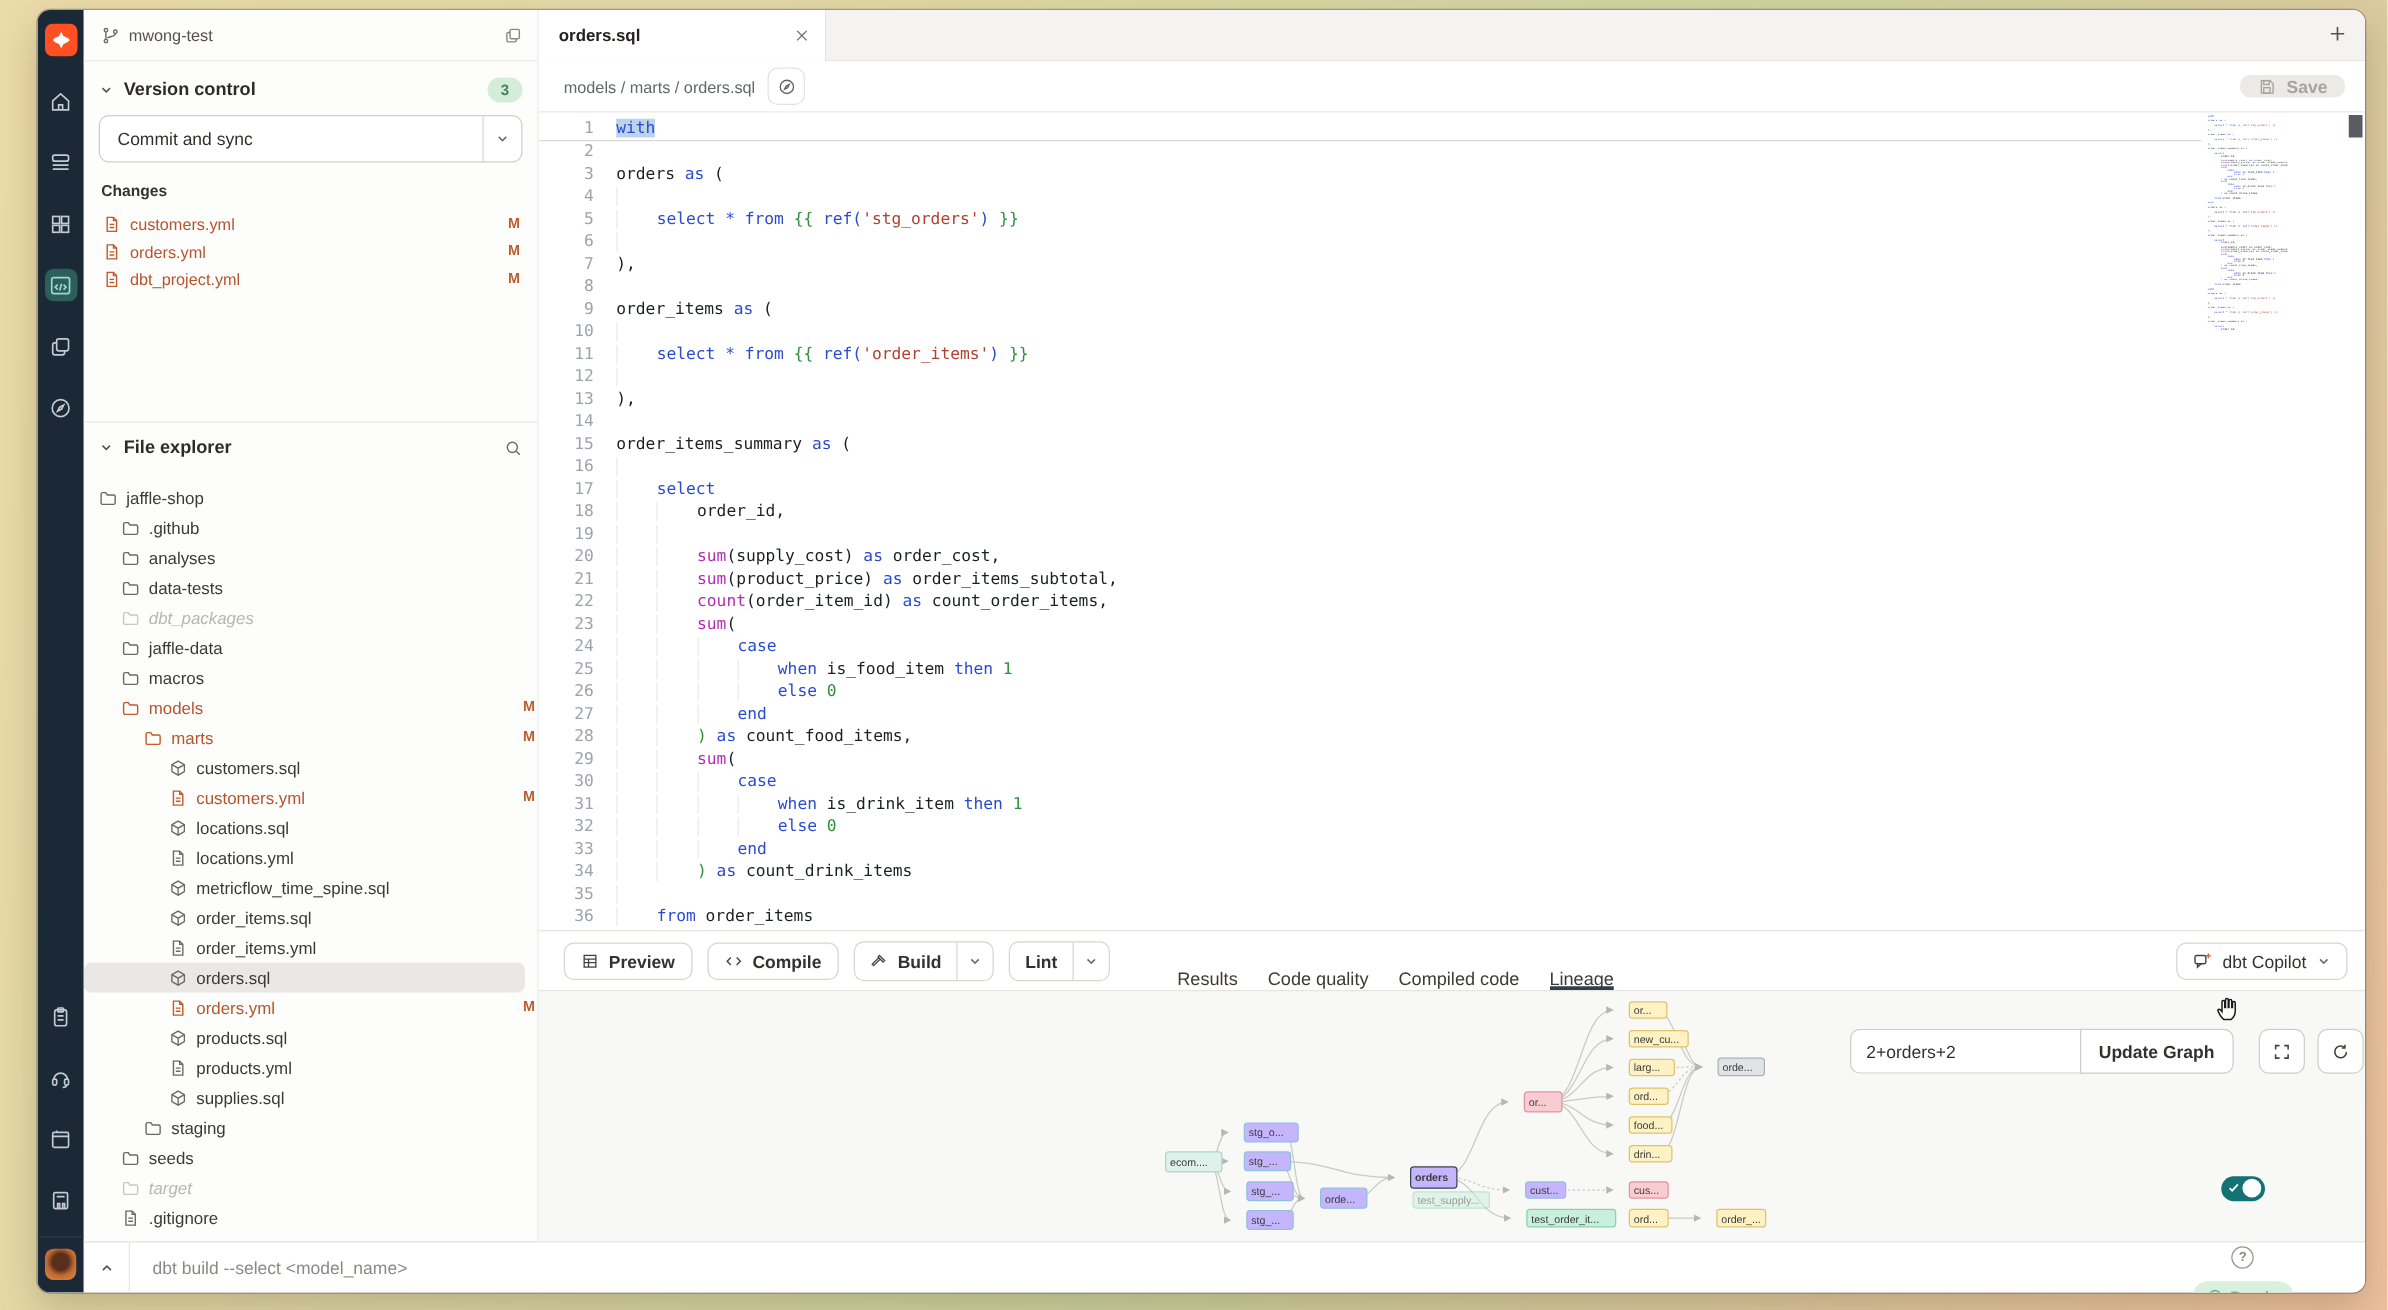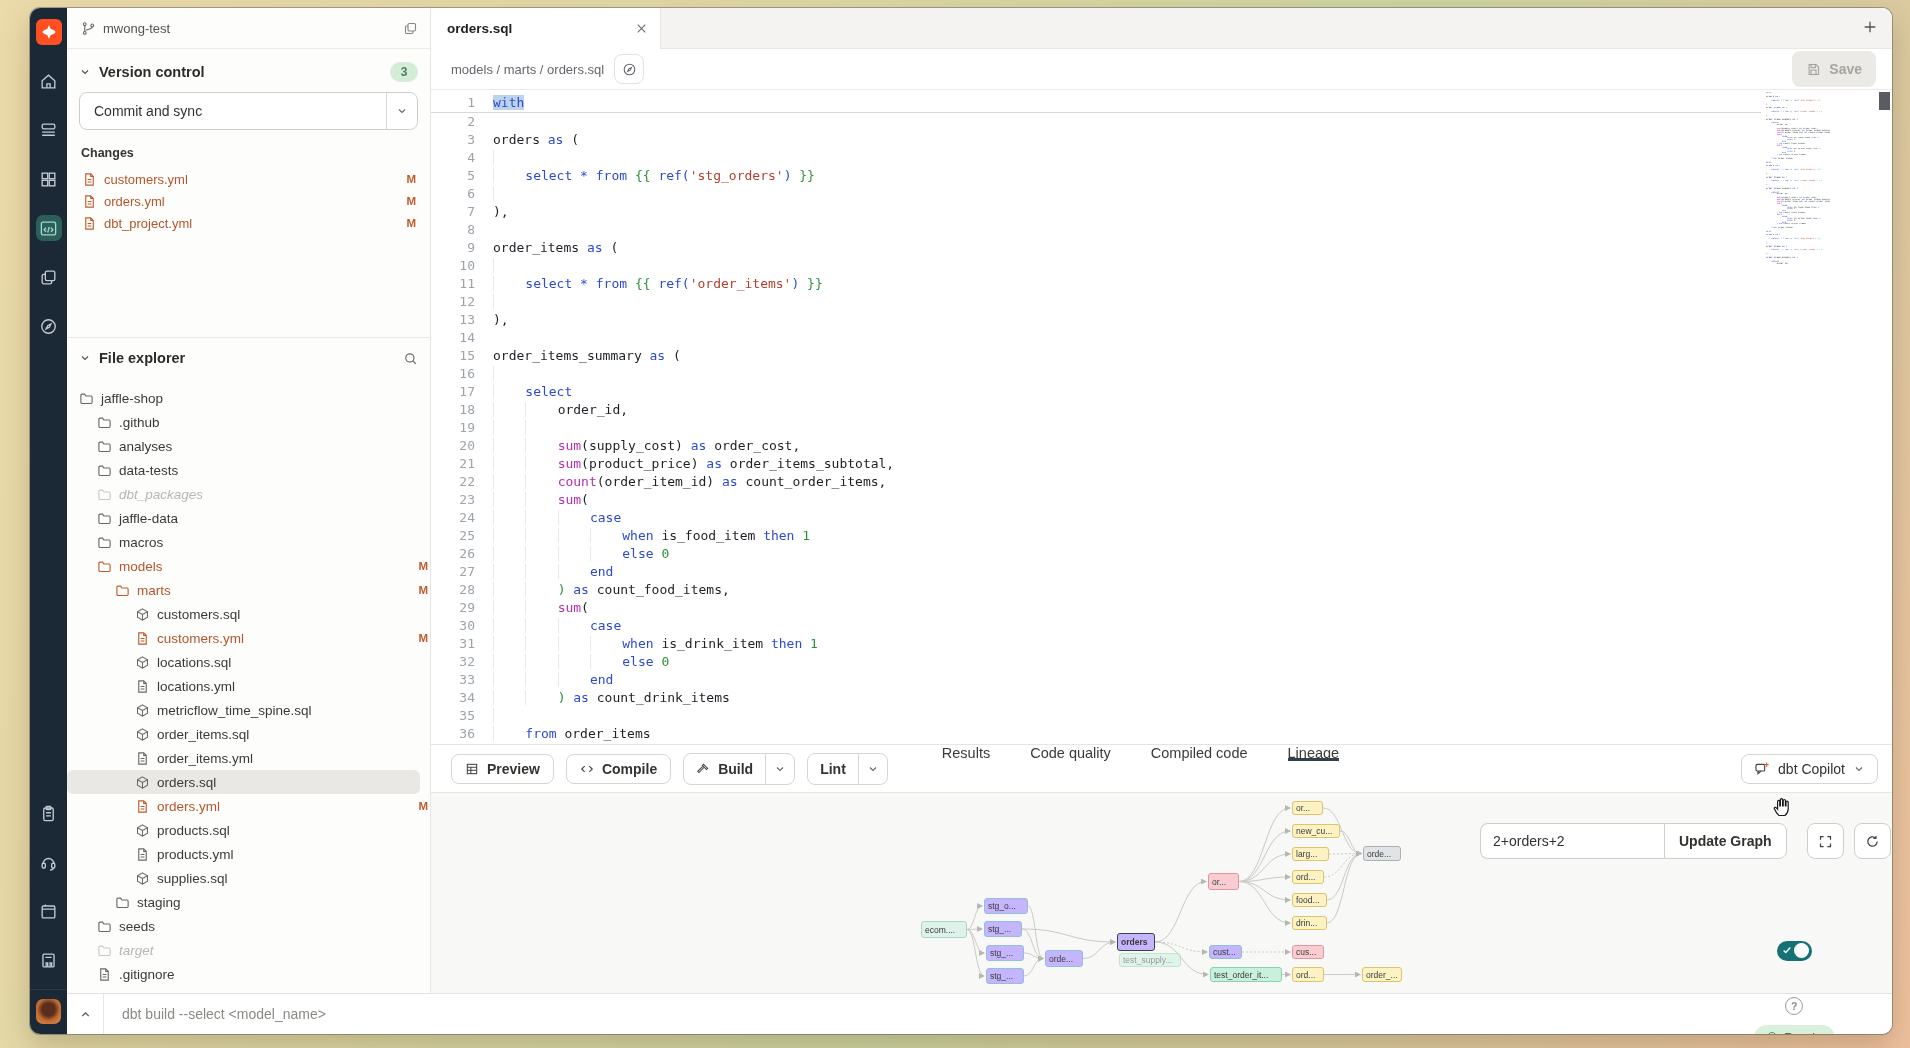--- a/index.html
+++ b/index.html
@@ -58,21 +58,21 @@
   .tabbar{height:40px;background:#f4f3f1;position:relative;flex:none;border-bottom:1px solid #e8e7e4;box-sizing:content-box;}
   .tab-active{position:absolute;left:0;top:0;width:230px;height:41px;background:#fff;border-right:1px solid #e6e5e2;
     display:flex;align-items:center;padding:0 12px 0 16px;box-sizing:border-box;z-index:2;}
   .tab-active .t-label{font-size:13.5px;font-weight:bold;color:#24221f;}
   .tab-close{margin-left:auto;color:#6b6a68;display:flex;}
   .newtab{position:absolute;right:14px;top:11px;color:#55534f;display:flex;}
   .crumbrow{height:40px;flex:none;display:flex;align-items:center;padding:0 16px 0 20px;background:#fff;position:relative;}
   .crumb{font-size:13px;color:#63676b;}
   .crumb-btn{margin-left:10px;width:28px;height:28px;border:1px solid #e3e2df;border-radius:8px;
     display:flex;align-items:center;justify-content:center;color:#5f6368;background:#fff;}
-  .save-btn{margin-left:auto;height:36px;padding:0 14px;background:#eceae7;border-radius:8px;border:none;
+  .save-btn{margin-left:auto;height:18px;padding:0 14px;background:#eceae7;border-radius:8px;border:none;
     display:flex;align-items:center;gap:8px;color:#a7a39d;font-size:14px;font-weight:bold;}
   
   .editor{flex:1;position:relative;overflow:hidden;border-top:1px solid #eceae7;background:#fff;
     font-family:"DejaVu Sans Mono","Liberation Mono",monospace;font-size:13px;line-height:18px;}
   .code-rows{position:absolute;left:0;top:4px;width:1330px;}
   .crow{display:flex;height:18px;}
   .crow.cur{border-bottom:1px solid #d8d8d6;}
   .ln{width:62px;padding-right:18px;box-sizing:border-box;text-align:right;color:#9ba3ab;flex:none;user-select:none;}
   .lc{white-space:pre;color:#1c2025;}
   .tok-k{color:#2b4bd0;} .tok-f{color:#b12fb1;} .tok-s{color:#b0402f;}
@@ -86,30 +86,30 @@
   
   .panelbar{height:47px;flex:none;border-top:1px solid #e5e4e1;display:flex;align-items:center;
     padding:0 14px 0 20px;background:#fff;gap:12px;}
   .pbtn{height:30px;display:flex;align-items:center;gap:8px;padding:0 13px;border:1px solid #d6d5d2;border-radius:8px;
     background:#fff;font-size:14px;font-weight:bold;color:#34322f;}
   .pbtn svg{width:14px;height:14px;color:#45423e;}
   .btn-split{display:flex;height:30px;border:1px solid #d6d5d2;border-radius:8px;background:#fff;overflow:hidden;}
   .btn-split .b-main{display:flex;align-items:center;gap:8px;padding:0 12px;font-size:14px;font-weight:bold;color:#34322f;}
   .btn-split .b-main svg{width:14px;height:14px;color:#45423e;}
   .btn-split .b-carat{width:28px;border-left:1px solid #d9d8d5;display:flex;align-items:center;justify-content:center;color:#6e6b66;}
-  .ptabs{display:flex;gap:40px;margin-left:42px;height:100%;align-items:flex-start;}
+  .ptabs{display:flex;gap:24px;margin-left:42px;height:100%;align-items:flex-end;}
   .ptab{display:flex;align-items:center;font-size:14.5px;color:#3c3a37;position:relative;}
   .ptab.active::after{content:"";position:absolute;left:0;right:0;bottom:0;height:3px;background:#30404d;}
   .copilot{margin-left:auto;height:30px;display:flex;align-items:center;gap:8px;padding:0 12px;
     border:1px solid #d6d5d2;border-radius:8px;background:#fff;font-size:14px;color:#34322f;}
   
   .canvas{height:200px;flex:none;position:relative;background:#f8f8f6;border-top:1px solid #e6e5e2;overflow:hidden;}
   .edges{position:absolute;left:0;top:0;}
   .lnode{position:absolute;box-sizing:border-box;border-radius:3px;font-size:8.5px;color:#3a3a3a;
-    padding:0 3px;overflow:hidden;white-space:nowrap;display:flex;align-items:center;border:1px solid;}
+    padding:0 3px;overflow:hidden;white-space:nowrap;display:flex;align-items:center;border:1px solid;margin-left:11px;}
   .nc-blue{background:#c4b5fd;border-color:#8fc1dd;}
   .nc-yellow{background:#fdf2c4;border-color:#dec36a;}
   .nc-pink{background:#f9ccd2;border-color:#e394a0;}
   .nc-green{background:#c9f0dc;border-color:#86d4ae;}
   .nc-gray{background:#e0e4e7;border-color:#aab2b8;}
   .nc-mint{background:#def1ea;border-color:#a8d8c8;}
   .lnode.selected{border:1.6px solid #39434e;font-weight:bold;z-index:2;}
   .lnode.faded{opacity:.5;}
   .lin-controls{position:absolute;top:30px;left:1049px;display:flex;align-items:flex-end;}
   .lin-input{width:184px;height:36px;box-sizing:border-box;border:1px solid #cfcecb;border-right:none;

